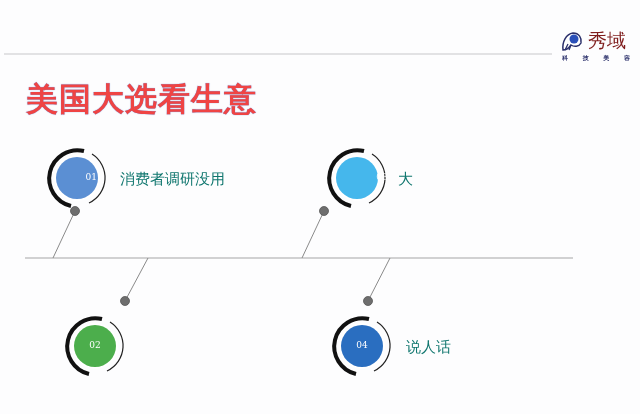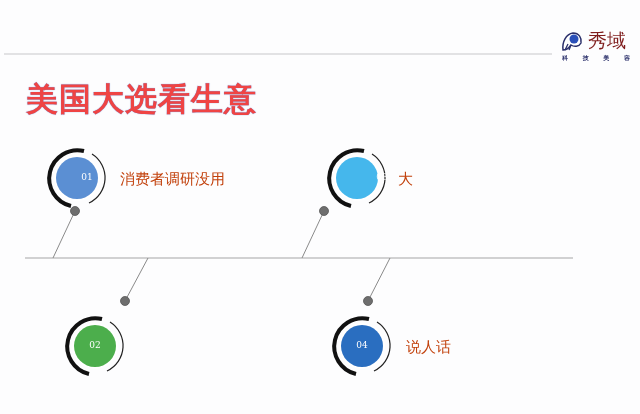--- a/index.html
+++ b/index.html
@@ -5,21 +5,21 @@
   html, body { margin: 0; padding: 0; }
   body { width: 640px; height: 414px; background: #fdfdfe; position: relative; overflow: hidden; font-family: "DejaVu Sans", sans-serif; }
   .header-rule { position: absolute; left: 4px; top: 53px; width: 548px; height: 2px; background: #e2e2e4; }
   .logo { position: absolute; left: 560px; top: 28px; width: 74px; height: 40px; }
   .logo-mark { position: absolute; left: 0; top: 2px; width: 24px; height: 22px; }
   .logo-name { position: absolute; left: 28px; top: 0px; font-size: 19px; color: #7f1d1d; font-family: "DejaVu Serif", serif; letter-spacing: 0px; }
   .logo-sub { position: absolute; left: 2px; top: 26px; width: 68px; display: flex; justify-content: space-between; font-size: 6px; font-weight: bold; color: #2a2f6a; }
   .title { position: absolute; left: 26px; top: 78px; font-size: 32px; font-weight: bold; color: #ef4444; letter-spacing: 1px; text-shadow: 0 0 1px #4d7fd8; }
   svg.diagram { position: absolute; left: 0; top: 0; }
   .badge-num { position: absolute; width: 40px; text-align: center; font-size: 9px; color: #ffffff; font-family: "DejaVu Serif", serif; }
-  .label { position: absolute; font-size: 15px; color: #c2410c; line-height: 19px; }
+  .label { position: absolute; font-size: 15px; color: #0f766e; line-height: 19px; }
 </style>
 </head>
 <body>
 
 <div class="header-rule"></div>
 
 <div class="logo">
   <svg class="logo-mark" viewBox="0 0 24 22">
     <path d="M3 20 C2 12 6 4 13 3 C19 3 22 8 21 13 C19 17 14 17 11 15 C9 18 6 20 3 20 Z" fill="#ffffff" stroke="#2a2f6a" stroke-width="1.5"></path>
     <circle cx="14" cy="9" r="4.5" fill="#2a4fb8"></circle>
@@ -72,21 +72,21 @@
   </g>
 
   <g>
     <path d="M 369 319 A 28 28 0 1 0 356 374" fill="none" stroke="#111" stroke-width="4"></path>
     <path d="M 377 322 A 28 28 0 0 1 374 371" fill="none" stroke="#222" stroke-width="1.2"></path>
     <circle cx="362" cy="346" r="23" fill="#ffffff"></circle>
     <circle cx="362" cy="346" r="21" fill="#2a6ec0"></circle>
   </g>
 </svg>
 
-<div class="badge-num" style="left:67px; top:172px;">01</div>
+<div class="badge-num" style="left:57px; top:172px;text-align:right;">01</div>
 <div class="badge-num" style="left:337px; top:172px;margin-left:25px;">03</div>
 <div class="badge-num" style="left:75px; top:340px;">02</div>
 <div class="badge-num" style="left:342px; top:340px;">04</div>
 
 <div class="label" style="left:120px; top:170px;">
   <div>消费者调研没用</div>
 </div>
 <div class="label" style="left:398px; top:170px;">
   <div>大</div>
 </div>

